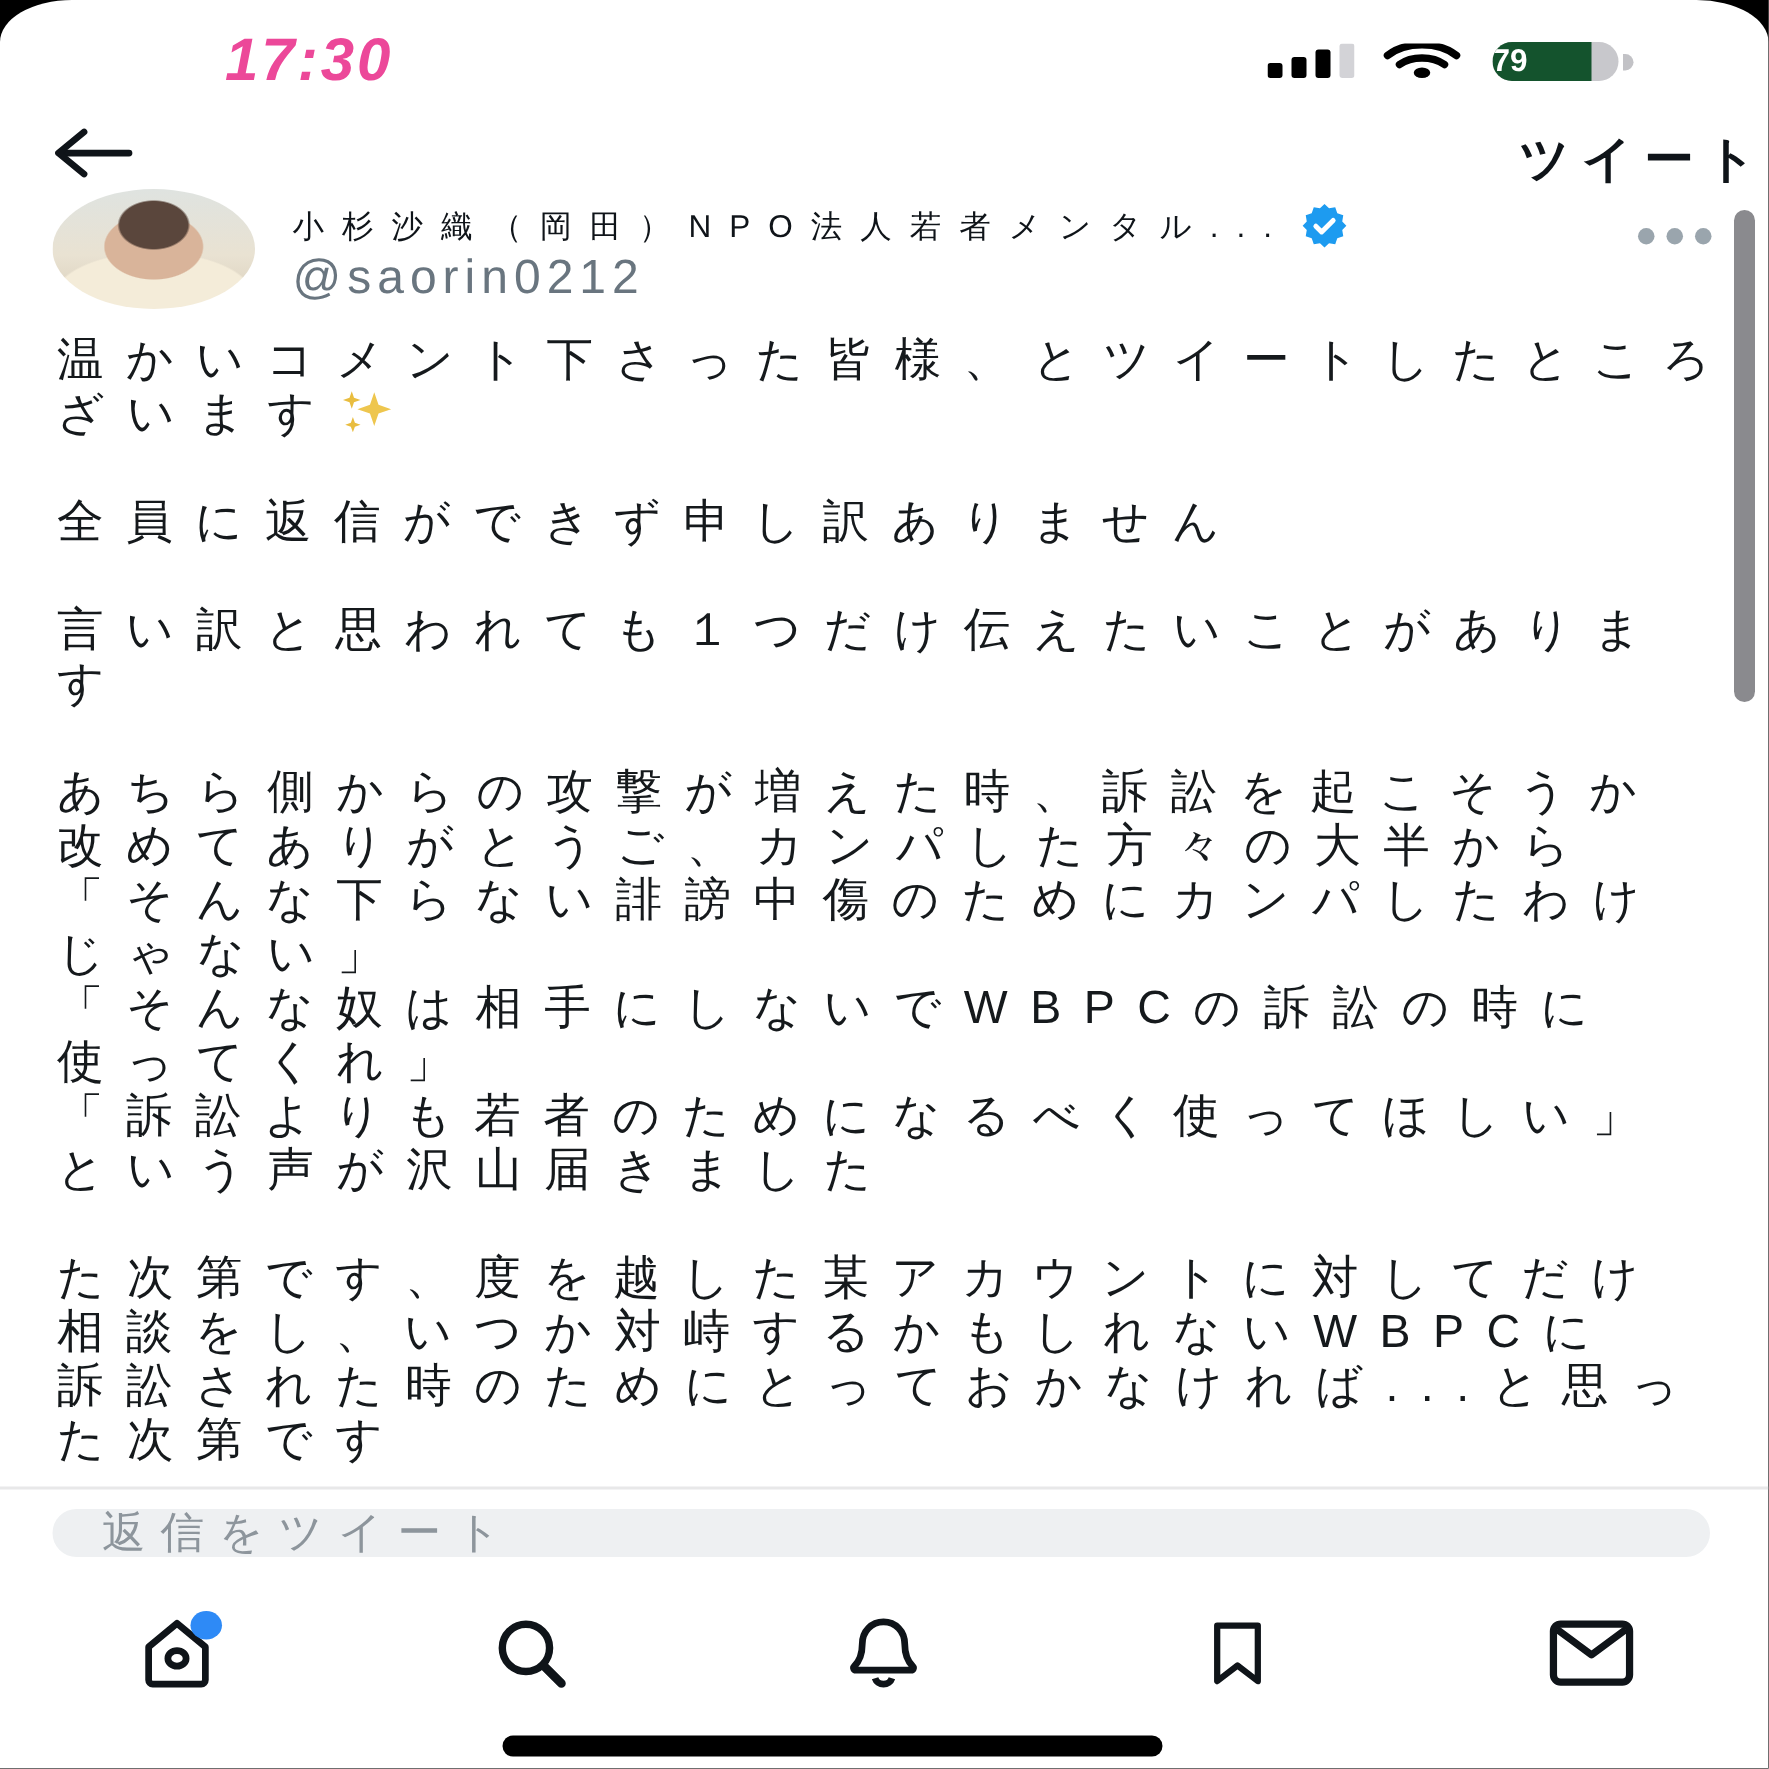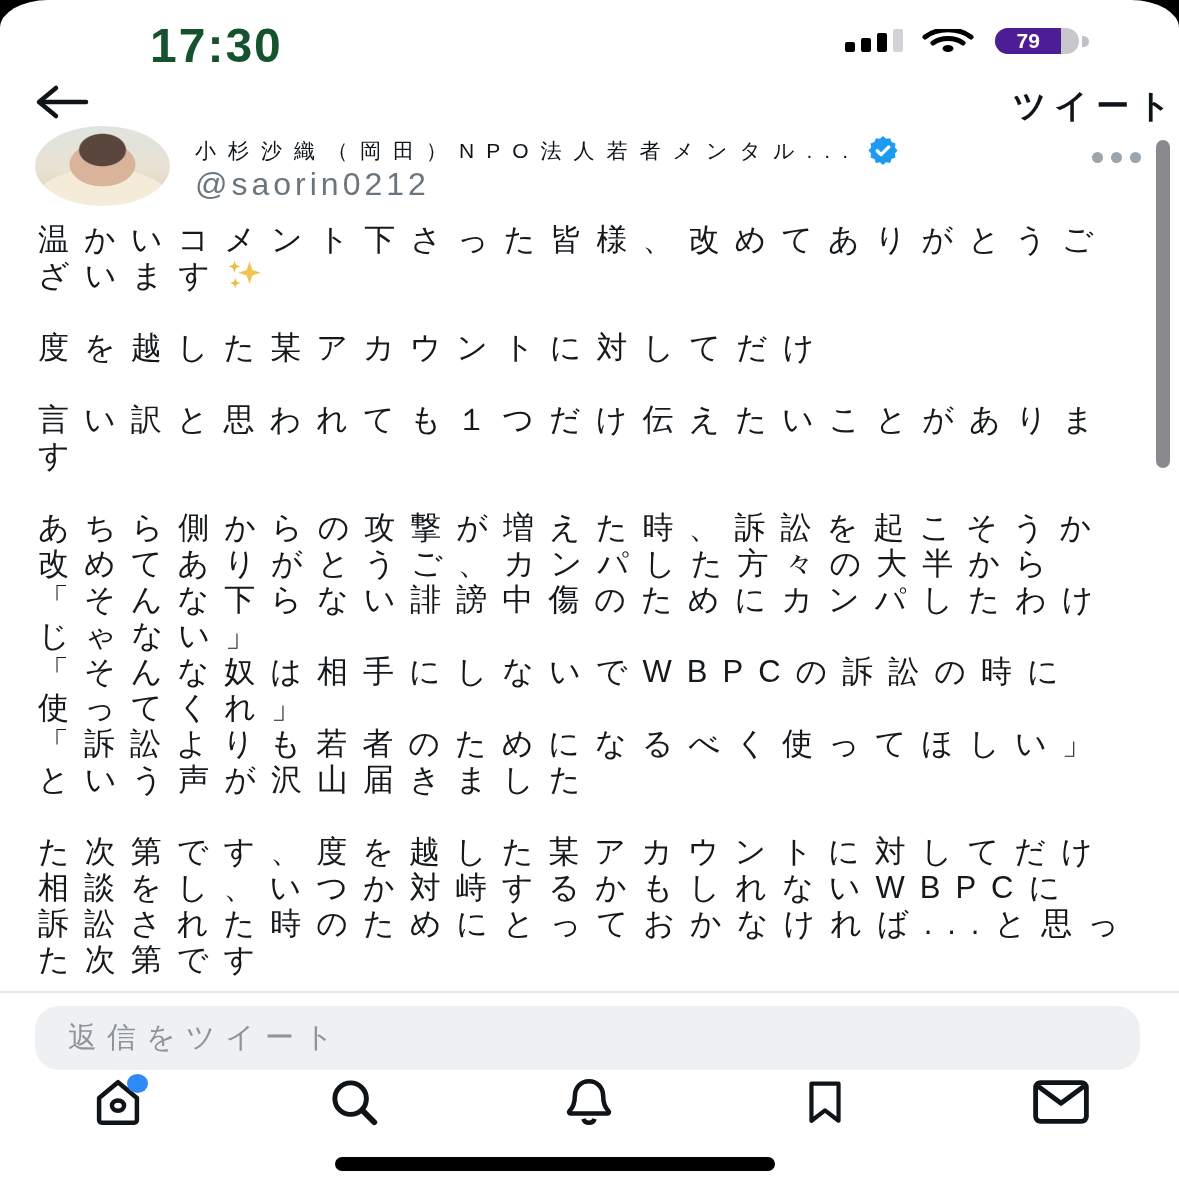--- a/index.html
+++ b/index.html
@@ -2,26 +2,26 @@
 <html><head>
 <meta charset="utf-8">
 <style>
   html,body{margin:0;padding:0;background:#000;}
   .screen{
     position:relative;width:1179px;height:1179px;background:#fff;overflow:hidden;
     border-top-left-radius:48px 28px;border-top-right-radius:48px 28px;
     font-family:"Liberation Sans","DejaVu Sans",sans-serif;color:#0f1419;
   }
   
-  .time{position:absolute;left:150px;top:18px;font-size:48px;font-weight:700;letter-spacing:2px;color:#14532d;}
+  .time{position:absolute;left:150px;top:18px;font-size:40px;font-weight:700;letter-spacing:2px;color:#ec4899;font-style:italic;}
   .sig{position:absolute;left:845px;top:29px;}
   .wifi{position:absolute;left:921px;top:29px;}
   .battery{position:absolute;left:995px;top:28px;width:84px;height:26px;border-radius:13px;overflow:hidden;background:#c8c8cc;}
-  .battery .fill{position:absolute;left:0;top:0;height:100%;width:79%;background:#4c1d95;
-    display:flex;align-items:center;justify-content:center;}
+  .battery .fill{position:absolute;left:0;top:0;height:100%;width:79%;background:#14532d;
+    display:flex;align-items:center;justify-content:flex-start;}
   .battery .pct{color:#fff;font-size:21px;font-weight:700;letter-spacing:0;}
   .bat-nub{position:absolute;left:1082px;top:36px;width:7px;height:11px;background:#c2c2c6;border-radius:0 6px 6px 0;}
   
   .back{position:absolute;left:34px;top:82px;width:56px;height:40px;cursor:pointer;}
   .title{position:absolute;left:0;top:84px;width:1179px;text-align:right;font-size:33px;font-weight:700;letter-spacing:8px;}
   
   .avatar{position:absolute;left:35px;top:126px;width:135px;height:80px;border-radius:50%;overflow:hidden;
     background:radial-gradient(ellipse 60% 70% at 50% 30%,#5a463c 0%,#5a463c 28%,rgba(90,70,60,0) 30%),
                radial-gradient(ellipse 40% 45% at 50% 48%,#d9b49a 0%,#d9b49a 60%,rgba(217,180,154,0) 62%),
                radial-gradient(ellipse 70% 55% at 50% 92%,#f4ecd9 0%,#f4ecd9 70%,rgba(244,236,217,0) 72%),
@@ -32,21 +32,21 @@
   .handle{position:absolute;left:195px;top:166px;font-size:32px;letter-spacing:4px;color:#69757f;}
   .more{position:absolute;left:1092px;top:152px;display:flex;gap:8px;cursor:pointer;}
   .more i{width:11px;height:11px;border-radius:50%;background:#9aa5ad;display:block;}
   
   .body{position:absolute;left:38px;top:222px;width:1112px;}
   .body-line{height:36px;line-height:36px;font-size:31px;letter-spacing:15px;color:#15191c;white-space:nowrap;}
   
   .scrollbar{position:absolute;left:1156px;top:140px;width:14px;height:328px;border-radius:7px;background:#8a8a8e;}
   
   .sep{position:absolute;left:0;top:991px;width:1179px;height:2px;background:#e8e8e9;}
-  .reply-pill{position:absolute;left:35px;top:1006px;width:1105px;height:64px;border-radius:24px;background:#eef0f2;
+  .reply-pill{position:absolute;left:35px;top:1006px;width:1105px;height:32px;border-radius:24px;background:#eef0f2;
     display:flex;align-items:center;cursor:text;}
   .placeholder{margin-left:33px;font-size:29px;letter-spacing:10px;color:#8d959c;}
   
   .tabbar{position:absolute;left:0;top:1062px;width:1179px;height:80px;display:flex;}
   .tab{flex:1;display:flex;align-items:center;justify-content:center;position:relative;cursor:pointer;}
   .dot{position:absolute;left:54%;top:12px;width:21px;height:19px;border-radius:50%;background:#2e8af6;}
   .home-indicator{position:absolute;left:335px;top:1157px;width:440px;height:14px;border-radius:7px;background:#000;}
   svg{display:block;}
 </style>
 </head>
@@ -96,28 +96,28 @@
     </span>
   </div>
   <div class="handle">@saorin0212</div>
   <div class="more">
       <i></i>
       <i></i>
       <i></i>
     </div>
 
   <div class="body">
-      <div class="body-line">温かいコメント下さった皆様、改めてありがとうご</div>
+      <div class="body-line">温かいコメント下さった皆様、とツイートしたところ</div>
       <div class="body-line">ざいます<svg width="40" height="30" viewBox="0 0 26 20" style="display:inline-block;vertical-align:-4px">
           <path d="M16 1 l1.9 5.6 5.6 1.9 -5.6 1.9 -1.9 5.6 -1.9-5.6 -5.6-1.9 5.6-1.9 Z" fill="#eec64e"></path>
           <path d="M6 0.5 l1 2.9 2.9 1 -2.9 1 -1 2.9 -1-2.9 -2.9-1 2.9-1 Z" fill="#e9bd3f"></path>
           <path d="M6.5 12 l.9 2.5 2.5 .9 -2.5 .9 -.9 2.5 -.9-2.5 -2.5-.9 2.5-.9 Z" fill="#e9bd3f"></path>
         </svg></div>
       <div class="body-line">&nbsp;</div>
-      <div class="body-line">度を越した某アカウントに対してだけ</div>
+      <div class="body-line">全員に返信ができず申し訳ありません</div>
       <div class="body-line">&nbsp;</div>
       <div class="body-line">言い訳と思われても１つだけ伝えたいことがありま</div>
       <div class="body-line">す</div>
       <div class="body-line">&nbsp;</div>
       <div class="body-line">あちら側からの攻撃が増えた時、訴訟を起こそうか</div>
       <div class="body-line">改めてありがとうご、カンパした方々の大半から</div>
       <div class="body-line">「そんな下らない誹謗中傷のためにカンパしたわけ</div>
       <div class="body-line">じゃない」</div>
       <div class="body-line">「そんな奴は相手にしないでWBPCの訴訟の時に</div>
       <div class="body-line">使ってくれ」</div>

